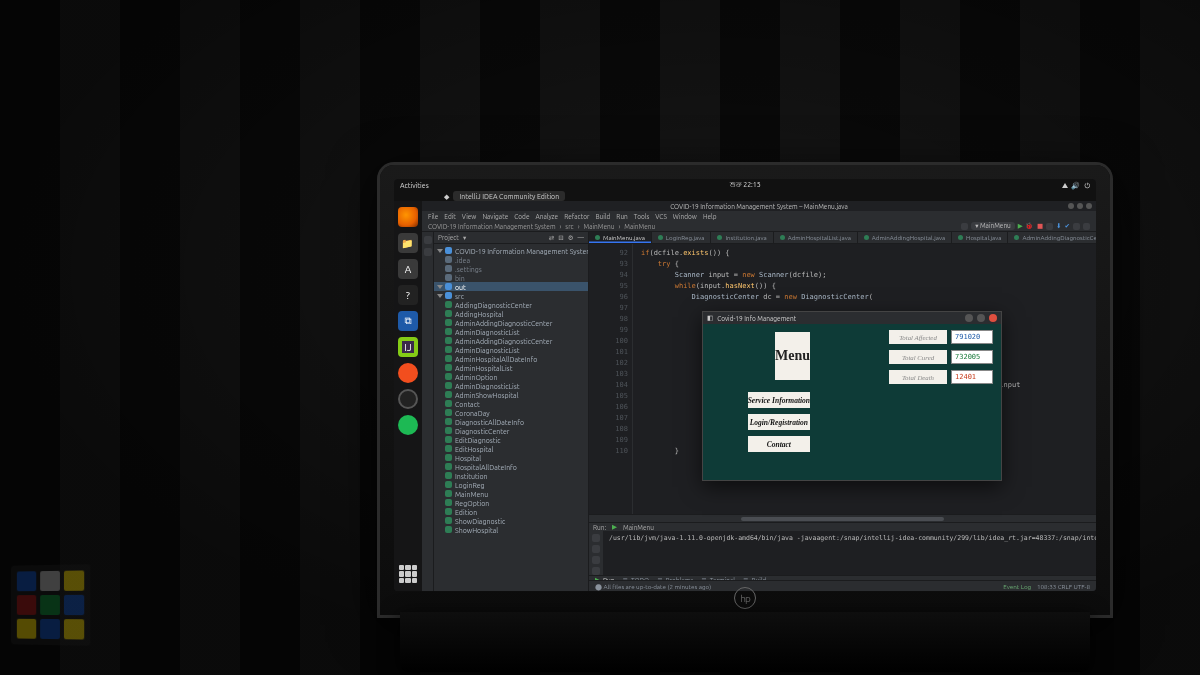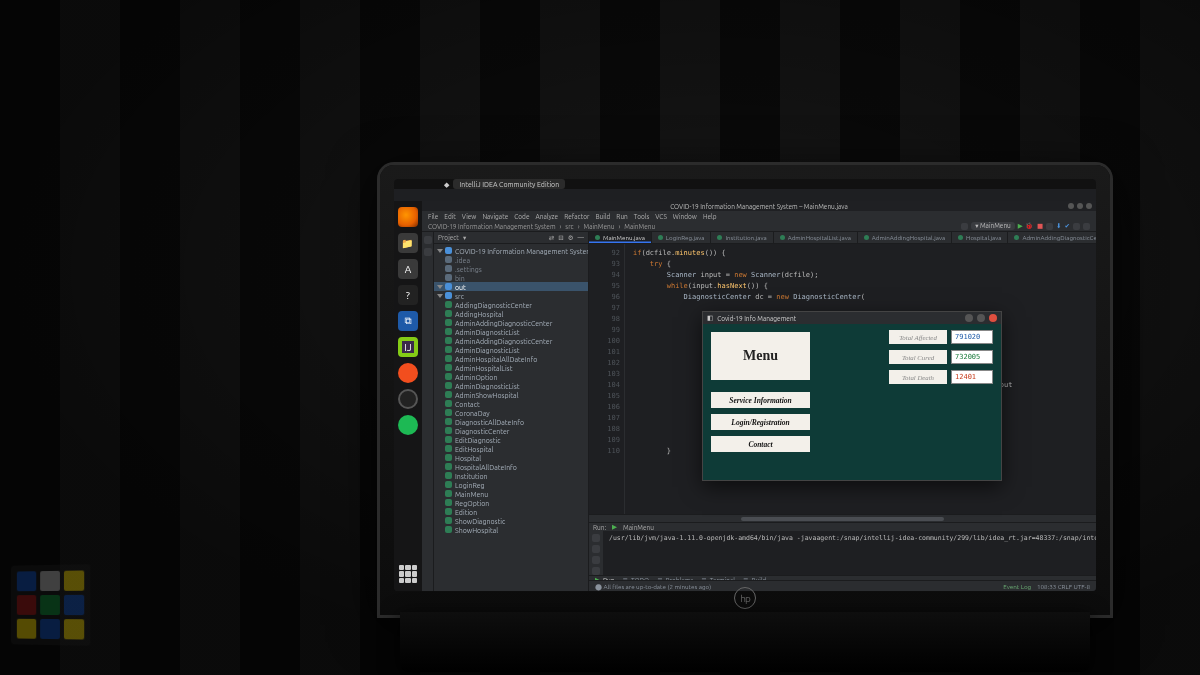--- a/index.html
+++ b/index.html
@@ -172,21 +172,21 @@
     color:#8a929c;border-right:1px solid #1b1c1e;white-space:nowrap;font-size:6.2px;
   }
   .tabs .tab .dot{width:5px;height:5px;border-radius:50%;background:#2e7d55;}
   .tabs .tab.active{background:#1e1f22;color:#d0d0d0;box-shadow:inset 0 -1.5px 0 #3574f0;}
 
   .code{
     flex:1;display:flex;font-family:"DejaVu Sans Mono",monospace;font-size:7px;
     position:relative; line-height:11px;
   }
   .gutter{
-    width:36px;background:#1e1f22;color:#4e5359;text-align:right;padding:4px 4px 0 0;
+    width:44px;background:#1e1f22;color:#4e5359;text-align:right;padding:4px 4px 0 0;
     border-right:1px solid #2b2d30;
   }
   .codelines{flex:1;padding:4px 0 0 8px;color:#bababa;white-space:pre;}
   .kw{color:#cc7832;} .fn{color:#ffc66d;} .type{color:#a9b7c6;}
   .scrollx{height:8px;background:#2b2d30;border-top:1px solid #1b1c1e;position:relative;}
   .scrollx i{position:absolute;left:30%;width:40%;top:2px;height:4px;background:#4a4d52;border-radius:2px;}
 
   
   .runwin{
     height:58px;background:#1e1f22;border-top:1px solid #1b1c1e;display:flex;flex-direction:column;
@@ -218,21 +218,21 @@
   }
   .swing .titlebar2{
     height:12px;background:#2b2d30;display:flex;align-items:center;
     padding:0 4px;gap:4px;color:#ccc;font-size:6.5px;
   }
   .swing .titlebar2 .sp{flex:1;}
   .swing .titlebar2 .wb{width:8px;height:8px;border-radius:50%;display:inline-block;}
   .swing .wb.min{background:#555;} .swing .wb.max{background:#555;} .swing .wb.close{background:#e04f3f;}
   .swing .content{flex:1;display:flex;}
   .swing .leftp{
-    width:115px;background:#0e3b37;display:flex;flex-direction:column;gap:6px;padding:8px;
+    width:115px;background:#0e3b37;display:flex;flex-direction:column;gap:6px;padding:8px;align-items:flex-end;
   }
   .swing .menubox{
     height:48px;background:#f3f0ea;display:flex;align-items:center;justify-content:center;
     font-family:"Times New Roman",serif;font-size:14px;color:#222;font-weight:bold;
   }
   .swing .btn{
     height:16px;background:#f3f0ea;display:flex;align-items:center;justify-content:center;
     color:#111;font-size:7.5px;font-style:italic;font-weight:bold;font-family:"Times New Roman",serif;
   }
   .swing .rightp{
@@ -263,20 +263,29 @@
     <span class="c-g"></span>
     <span class="c-b"></span>
   <span class="c-y"></span>
     <span class="c-b"></span>
     <span class="c-y"></span>
 </div>
 
 <div class="laptop">
   <div class="screen">
 
+    <div class="gnome-bar">
+      <span>Activities</span>
+      <div class="center">শুক্র 22:15</div>
+      <div class="right">
+        <span class="tri"></span>
+        <span>🔊</span>
+        <span>⏻</span>
+      </div>
+    </div>
     <div class="appchip">
       <span>◆</span>
       <span class="chip">IntelliJ IDEA Community Edition</span>
     </div>
 
     <div class="dock">
       <div class="ico firefox"></div>
       <div class="ico files">📁</div>
       <div class="ico settings">A</div>
       <div class="ico terminal">?</div>
@@ -571,21 +580,21 @@
                 <div>102</div>
                 <div>103</div>
                 <div>104</div>
                 <div>105</div>
                 <div>106</div>
                 <div>107</div>
                 <div>108</div>
                 <div>109</div>
                 <div>110</div>
               </div>
-            <div class="codelines" id="codelines"><span class="kw">if</span>(dcfile.<span class="fn">minutes</span>()) {
+            <div class="codelines" id="codelines"><span class="kw">if</span>(dcfile.<span class="fn">exists</span>()) {
     <span class="kw">try</span> {
         <span class="type">Scanner</span> input = <span class="kw">new</span> <span class="type">Scanner</span>(dcfile);
         <span class="kw">while</span>(input.<span class="fn">hasNext</span>()) {
             <span class="type">DiagnosticCenter</span> dc = <span class="kw">new</span> <span class="type">DiagnosticCenter</span>(
 
 
 
 
 
 

